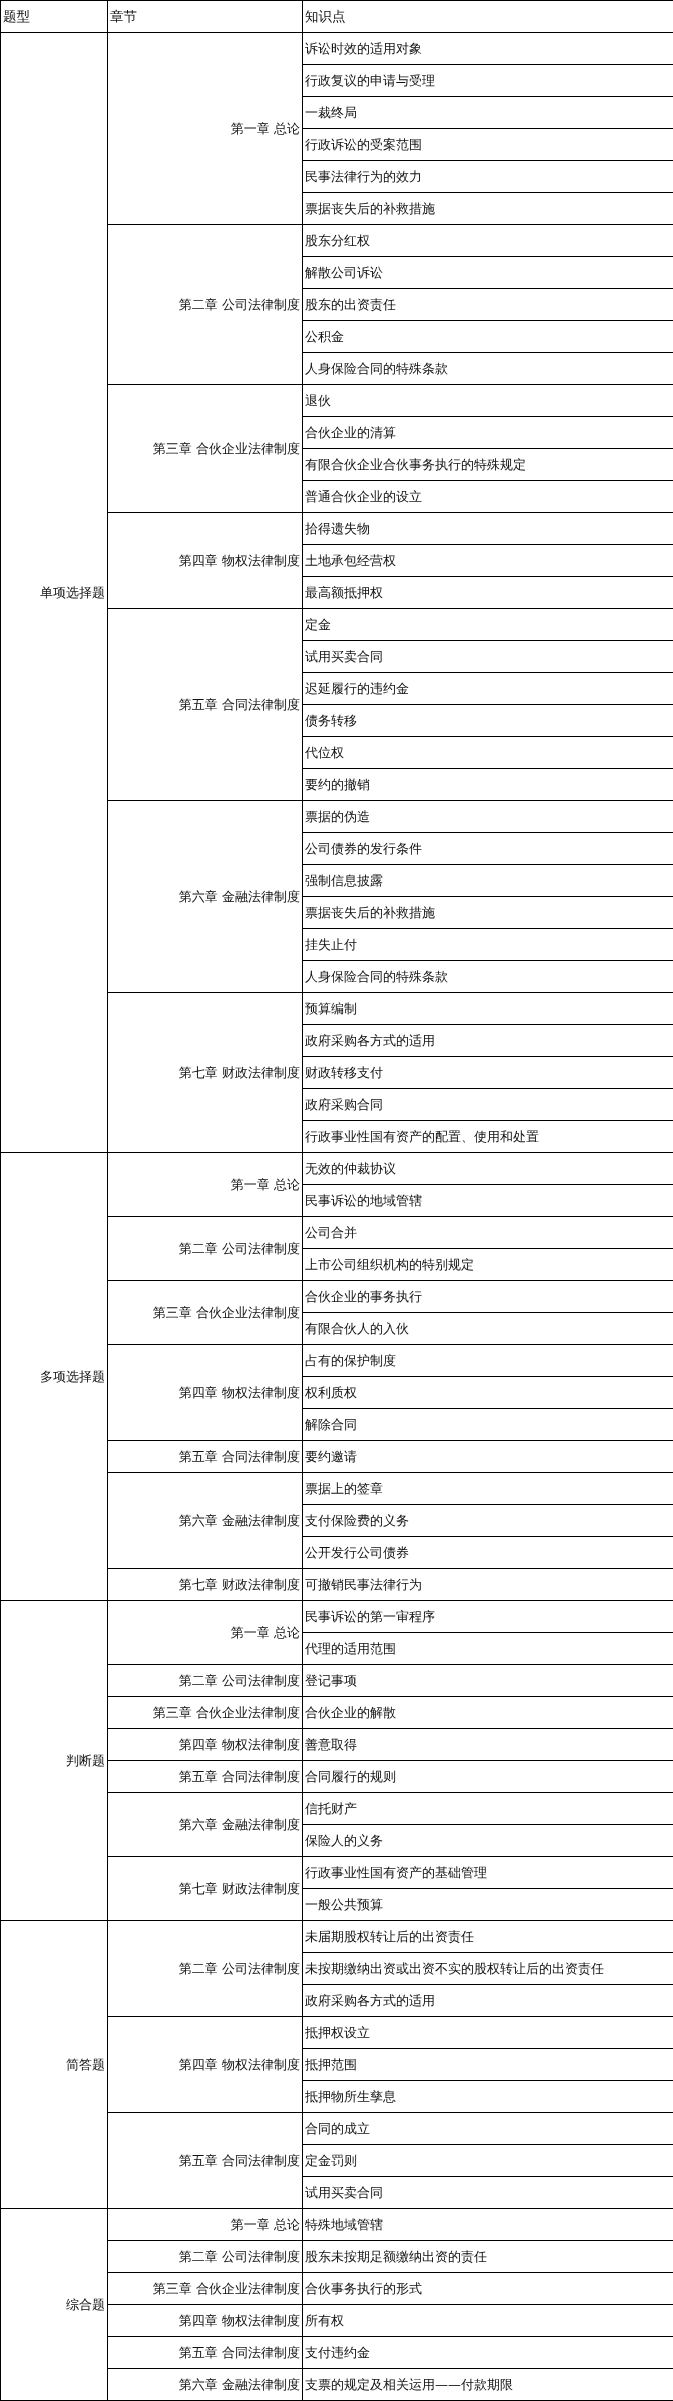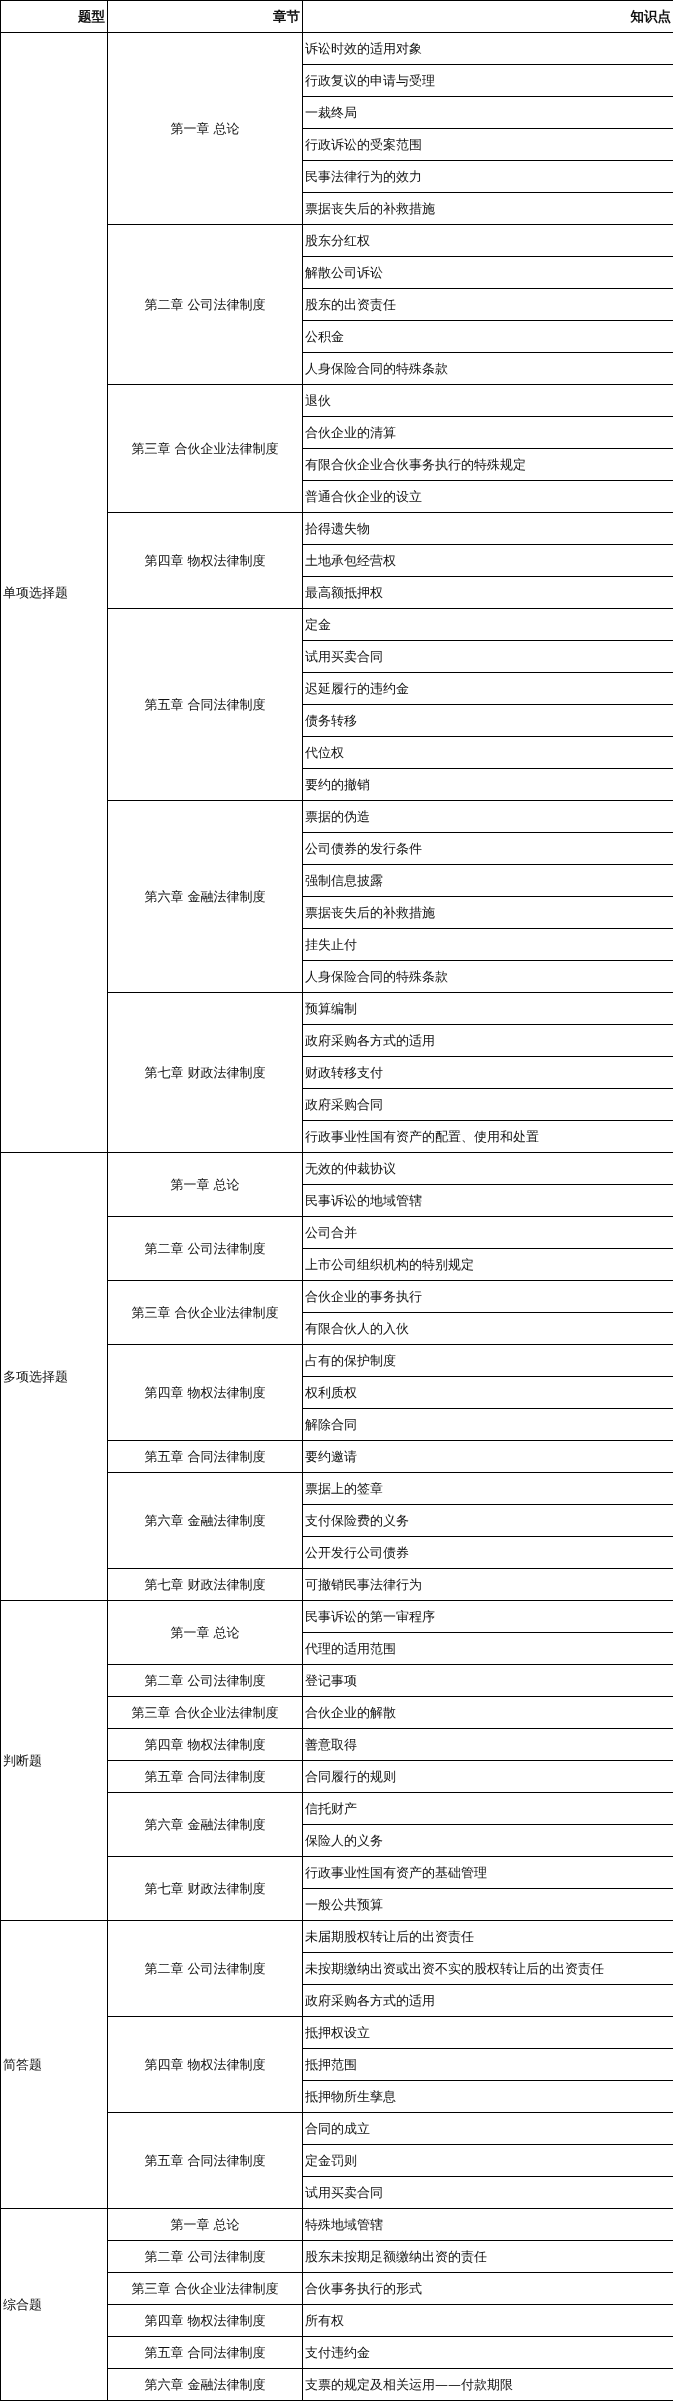--- a/index.html
+++ b/index.html
@@ -2,24 +2,24 @@
 <html><head>
   <meta charset="utf-8">
   <style>
     html, body { margin: 0; padding: 0; background: #ffffff; }
     body { width: 673px; font-family: "DejaVu Sans", "Liberation Sans", sans-serif; color: #111; }
     table { border-collapse: collapse; width: 673px; table-layout: fixed; }
     col.c1 { width: 107px; }
     col.c2 { width: 195px; }
     col.c3 { width: 371px; }
     th, td { border: 1px solid #000; padding: 0 2px; font-size: 13px; line-height: 15px; }
-    th { height: 31px; font-weight: bold; text-align: right; font-size: 13.5px; }
+    th { height: 31px; font-weight: normal; text-align: left; font-size: 13.5px; }
     td { height: 31px; vertical-align: middle; white-space: nowrap; overflow: hidden; }
-    td.type { text-align: left; }
-    td.chapter { text-align: center; }
+    td.type { text-align: right; }
+    td.chapter { text-align: right; }
     td.point { text-align: left; }
   </style>
 </head>
 <body>
 
 <table>
   <colgroup>
       <col class="c1">
       <col class="c2">
       <col class="c3">

